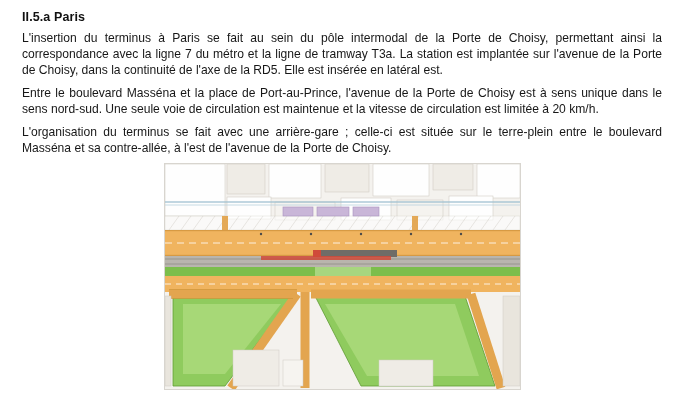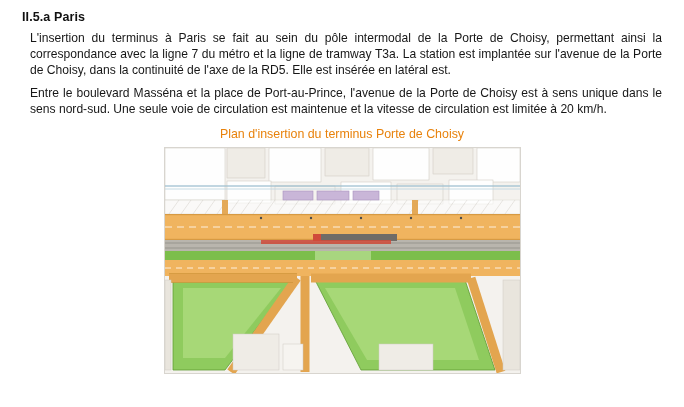--- a/index.html
+++ b/index.html
@@ -25,21 +25,21 @@
     font-size: 12.5px;
     font-weight: bold;
     color: #111111;
     margin: 0 0 6px 0;
     letter-spacing: 0.1px;
   }
   .para {
     font-size: 12.1px;
     line-height: 1.33;
     text-align: justify;
-    margin: 0 0 7px 8px;
+    margin: 0 0 7px 0;
     color: #171717;
     hyphens: none;
   }
   .para:last-of-type { margin-bottom: 0; }
   .figure-caption {
     margin-top: 10px;
     text-align: center;
     font-size: 12.4px;
     color: #E8820C;
     font-weight: 500;
@@ -61,22 +61,22 @@
 </style>
 </head>
 <body>
 
 <div class="page">
 
   <h1 class="heading">II.5.a Paris</h1>
 
   <p class="para">L'insertion du terminus à Paris se fait au sein du pôle intermodal de la Porte de Choisy, permettant ainsi la correspondance avec la ligne 7 du métro et la ligne de tramway T3a. La station est implantée sur l'avenue de la Porte de Choisy, dans la continuité de l'axe de la RD5. Elle est insérée en latéral est.</p>
   <p class="para">Entre le boulevard Masséna et la place de Port-au-Prince, l'avenue de la Porte de Choisy est à sens unique dans le sens nord-sud. Une seule voie de circulation est maintenue et la vitesse de circulation est limitée à 20 km/h.</p>
-
-  <div class="figure-caption">Plan d'insertion du terminus Porte de Choisy</div>
+  <p class="para">L'organisation du terminus se fait avec une arrière-gare ; celle-ci est située sur le terre-plein entre le boulevard Masséna et sa contre-allée, à l'est de l'avenue de la Porte de Choisy.</p>
+
 
   <div class="figure-wrap">
     <div class="map">
       <svg width="355" height="225" viewBox="0 0 355 225" xmlns="http://www.w3.org/2000/svg">
 
         <rect x="0" y="0" width="355" height="225" fill="#f4f2ee"></rect>
 
         <g opacity="0.95">
           <rect x="0" y="0" width="60" height="52" fill="#ffffff" stroke="#cfcbc4" stroke-width="0.6"></rect>
           <rect x="62" y="0" width="38" height="30" fill="#efece6" stroke="#cfcbc4" stroke-width="0.6"></rect>

